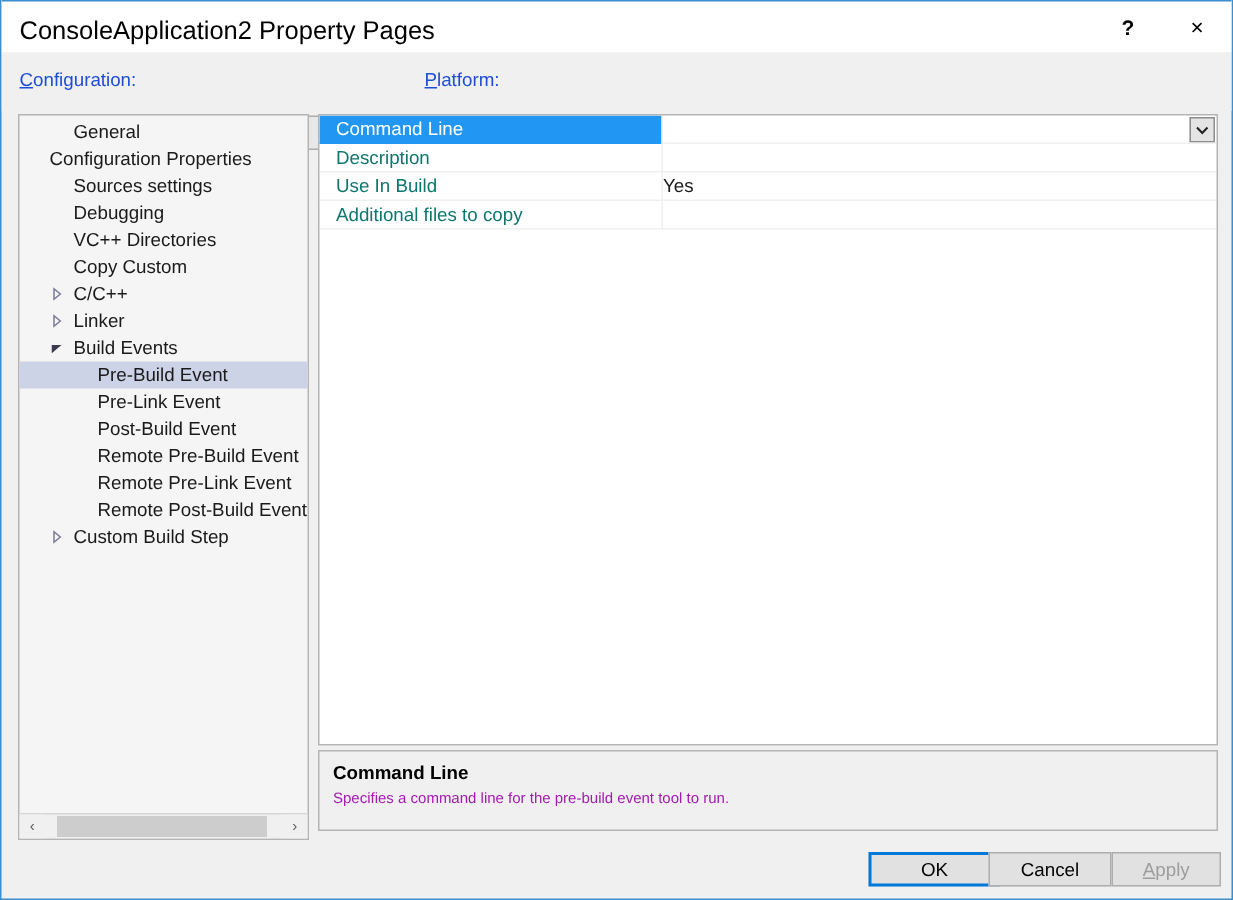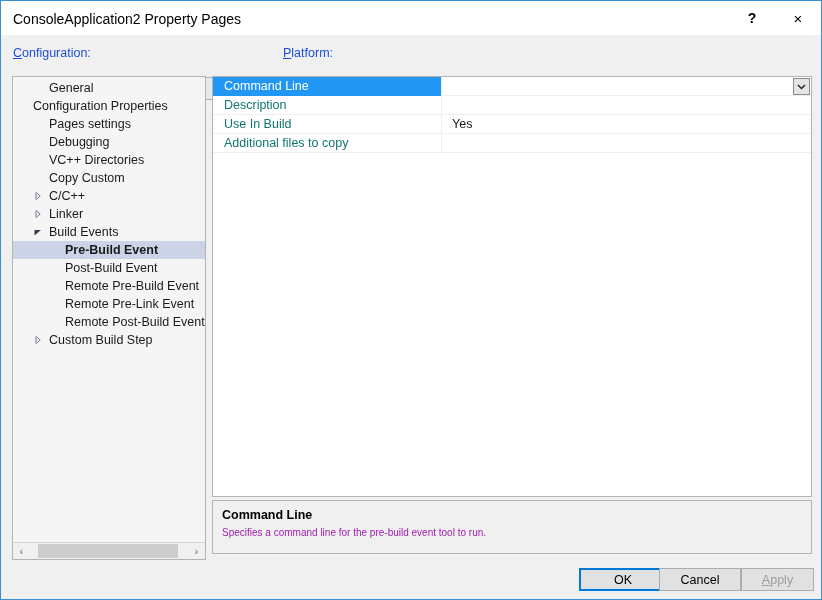--- a/index.html
+++ b/index.html
@@ -34,21 +34,21 @@
     width: 822px;
     height: 35px;
     background: #ffffff;
     border-top: 1px solid #3b8ed0;
     box-sizing: border-box;
   }
   .title-text {
     position: absolute;
     left: 12px;
     top: 10px;
-    font-size: 14px;
+    font-size: 17px;
     color: #000000;
     white-space: nowrap;
   }
   .title-btn {
     position: absolute;
     top: 0;
     width: 46px;
     height: 34px;
     background: transparent;
     border: none;
@@ -235,21 +235,21 @@
     overflow: hidden;
     border-bottom: 1px solid #f0f0f0;
   }
   .grid-row .cell-value {
     position: absolute;
     left: 228px;
     top: 0;
     right: 0;
     height: 19px;
     box-sizing: border-box;
-    padding-left: 10px;
+    padding-left: 0;
     font-size: 12.5px;
     color: #1a1a1a;
     white-space: nowrap;
     overflow: hidden;
     border-bottom: 1px solid #f0f0f0;
     border-left: 1px solid #f0f0f0;
   }
   .grid-row.selected .cell-name {
     background: #2196f3;
     color: #ffffff;
@@ -370,21 +370,21 @@
         </div>
         <div class="tree-item">
           <span class="expander" style="left: -2px;">
             <svg width="10" height="10" viewBox="0 0 10 10">
               <path d="M0 3 L1.8 3 L1.8 8.5 Z" fill="#3b3b4f"></path>
             </svg>
           </span>
           <span class="tree-label" style="left: 20px;">Configuration Properties</span>
         </div>
         <div class="tree-item">
-          <span class="tree-label" style="left: 36px;">Pages settings</span>
+          <span class="tree-label" style="left: 36px;">Sources settings</span>
         </div>
         <div class="tree-item">
           <span class="tree-label" style="left: 36px;">Debugging</span>
         </div>
         <div class="tree-item">
           <span class="tree-label" style="left: 36px;">VC++ Directories</span>
         </div>
         <div class="tree-item">
           <span class="tree-label" style="left: 36px;">Copy Custom</span>
         </div>
@@ -406,21 +406,24 @@
         </div>
         <div class="tree-item">
           <span class="expander" style="left: 20px;">
             <svg width="10" height="10" viewBox="0 0 10 10">
               <path d="M1.5 3 L8 3 L1.5 8.5 Z" fill="#3b3b4f"></path>
             </svg>
           </span>
           <span class="tree-label" style="left: 36px;">Build Events</span>
         </div>
         <div class="tree-item selected">
-          <span class="tree-label" style="left: 52px; font-weight: bold;">Pre-Build Event</span>
+          <span class="tree-label" style="left: 52px;">Pre-Build Event</span>
+        </div>
+        <div class="tree-item">
+          <span class="tree-label" style="left: 52px;">Pre-Link Event</span>
         </div>
         <div class="tree-item">
           <span class="tree-label" style="left: 52px;">Post-Build Event</span>
         </div>
         <div class="tree-item">
           <span class="tree-label" style="left: 52px;">Remote Pre-Build Event</span>
         </div>
         <div class="tree-item">
           <span class="tree-label" style="left: 52px;">Remote Pre-Link Event</span>
         </div>

